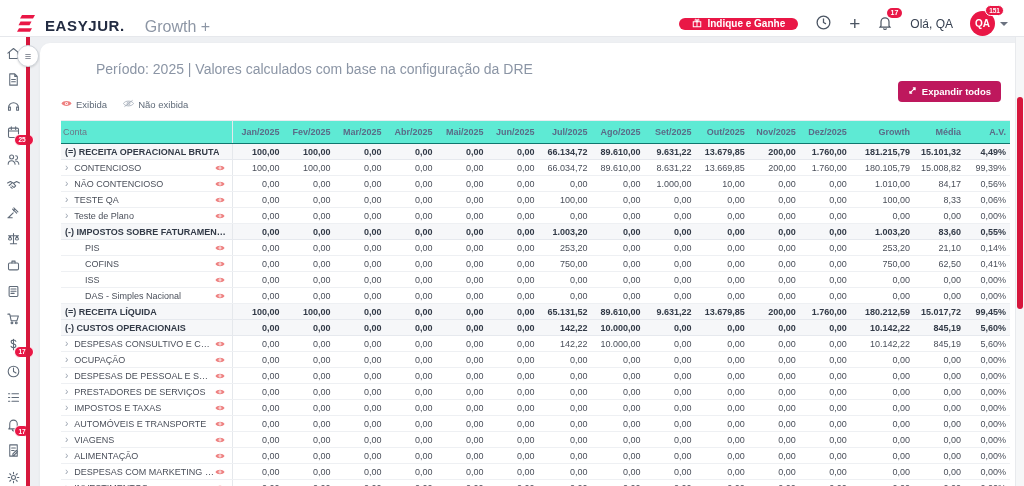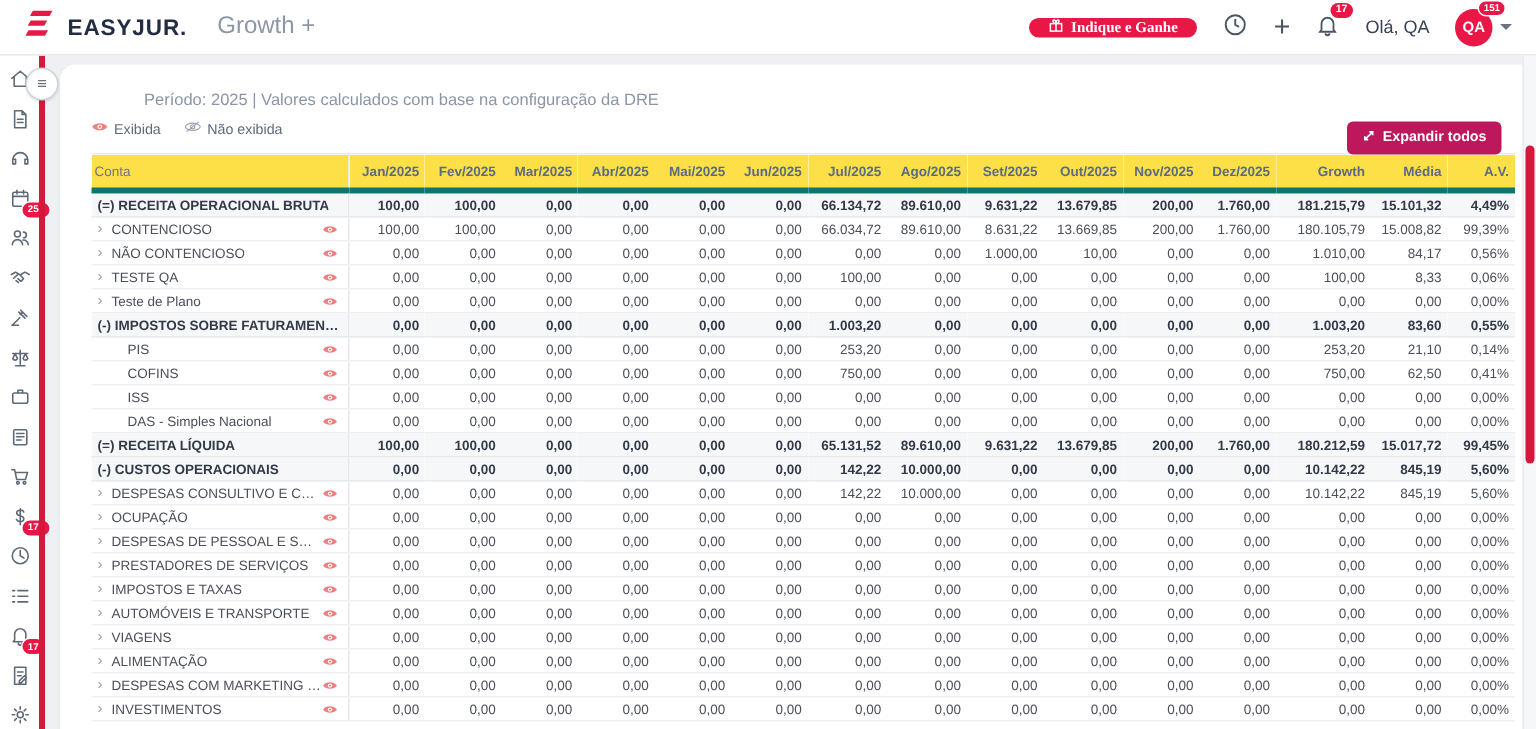--- a/index.html
+++ b/index.html
@@ -1,29 +1,29 @@
 <!DOCTYPE html>
 <html><head>
 <meta charset="utf-8">
 <style>
   * { margin:0; padding:0; box-sizing:border-box; }
   html,body { width:1024px; height:486px; overflow:hidden; background:#eef0f3;
               font-family:"Liberation Sans", sans-serif; }
 
   
   .topbar { position:absolute; top:0; left:0; right:0; height:37px; background:#fff;
-            border-bottom:1px solid #e6e8ec; display:flex; align-items:center;
+            border-bottom:1px solid #e6e8ec; display:flex; align-items:flex-end;
             padding:0 16px 0 14px; z-index:20; }
   .logo-wrap { display:flex; align-items:center; gap:7px; }
   .logo-word { font-size:15px; font-weight:bold; letter-spacing:.6px; color:#232c42; }
   .plan-label { font-size:16px; color:#8d96a5; margin-left:20px; }
   .topbar-right { margin-left:auto; display:flex; align-items:center; gap:17px; }
   .pill-btn { background:#e91746; color:#fff; border:none; border-radius:14px;
               font-size:10px; font-weight:bold; padding:0 13px; display:flex;
-              align-items:center; gap:5px; cursor:pointer; font-family:Liberation Serif, serif; }
+              align-items:center; gap:5px; cursor:pointer; font-family:Liberation Sans, sans-serif; }
   .icon-btn { background:none; border:none; cursor:pointer; position:relative;
               display:flex; align-items:center; color:#4b5563; }
   .plus-glyph { font-size:19px; font-weight:300; color:#4b5563; line-height:1; }
   .mini-badge { position:absolute; top:-6px; right:-9px; background:#e91746; color:#fff;
                 font-size:7px; font-weight:bold; padding:1px 4px; border-radius:7px;
                 line-height:8px; }
   .greeting { font-size:12px; color:#374151; }
   .avatar-wrap { position:relative; display:flex; align-items:center; gap:5px; }
   .avatar { width:25px; height:25px; border-radius:50%; background:#e91746; color:#fff;
             font-size:10px; font-weight:bold; display:flex; align-items:center;
@@ -55,34 +55,34 @@
   .main { position:absolute; left:30px; right:0; top:0; bottom:0; background:#eef0f3; }
   .scroll-track { position:absolute; right:0; top:0; bottom:0; width:9px; background:#f6f7f8;
                   border-left:1px solid #e8eaed; z-index:6; }
   .scroll-thumb { position:absolute; right:1.5px; top:60px; width:6px; height:212px;
                   background:#d6173c; border-radius:3px; cursor:grab; }
 
   .card { position:absolute; left:10px; top:6px; right:9px; bottom:0; background:#fff;
           border-radius:10px 0 0 0; box-shadow:0 1px 3px rgba(40,50,70,.06); overflow:hidden; }
   .card-head { position:relative; padding:13px 16px 8px 21px; }
   .page-title { font-size:13px; font-weight:bold; color:#2d3748; }
-  .page-subtitle { font-size:11px; color:#8b95a5; margin-top:5px;padding-left:35px; }
-  .legend { display:flex; align-items:flex-start; gap:16px; margin-top:7px; }
+  .page-subtitle { font-size:14px; color:#8b95a5; margin-top:5px;padding-left:35px; }
+  .legend { display:flex; align-items:flex-start; gap:16px; margin-top:22px; }
   .legend-item { display:flex; align-items:center; gap:4px; font-size:9.5px; color:#5f6a78; }
   .expand-btn { position:absolute; right:14px; top:38px; background:#be185d; color:#fff;
                 border:none; border-radius:4px; font-size:9.5px; font-weight:bold;
                 padding:5px 10px; display:flex; gap:5px; cursor:pointer;
                 font-family:Liberation Sans, sans-serif; }
 
   
   .table-wrap { padding:2px 5px 0 21px; }
   table { width:100%; border-collapse:collapse; table-layout:fixed; }
   thead th { font-size:9px; font-weight:bold; color:#5a6b87; text-align:right;
              padding:6px 4px 6px 2px; border-top:1px solid #e9ecf0;
-             border-bottom:4px solid #0f766e; background:#fde047; white-space:nowrap;
+             border-bottom:1px solid #0f766e; background:#5eead4; white-space:nowrap;
              overflow:hidden; }
   thead th.acct { text-align:left; font-weight:normal; color:#6b7687; padding-left:2px;
                   border-right:1px solid #e5e8ec; }
   tbody td { font-size:9px; color:#4a4f5a; text-align:right; padding:2.5px 4px 2.5px 2px;
              border-bottom:1px solid #eef0f3; white-space:nowrap; overflow:hidden;
              height:15.5px; }
   tbody td.acct { text-align:left; border-right:1px solid #e5e8ec; }
   tr.section td { font-weight:bold; color:#323a47; background:#f6f7f9;
                   border-bottom:1px solid #e6e9ee; }
   .acct-inner { display:flex; align-items:center; width:100%; }

